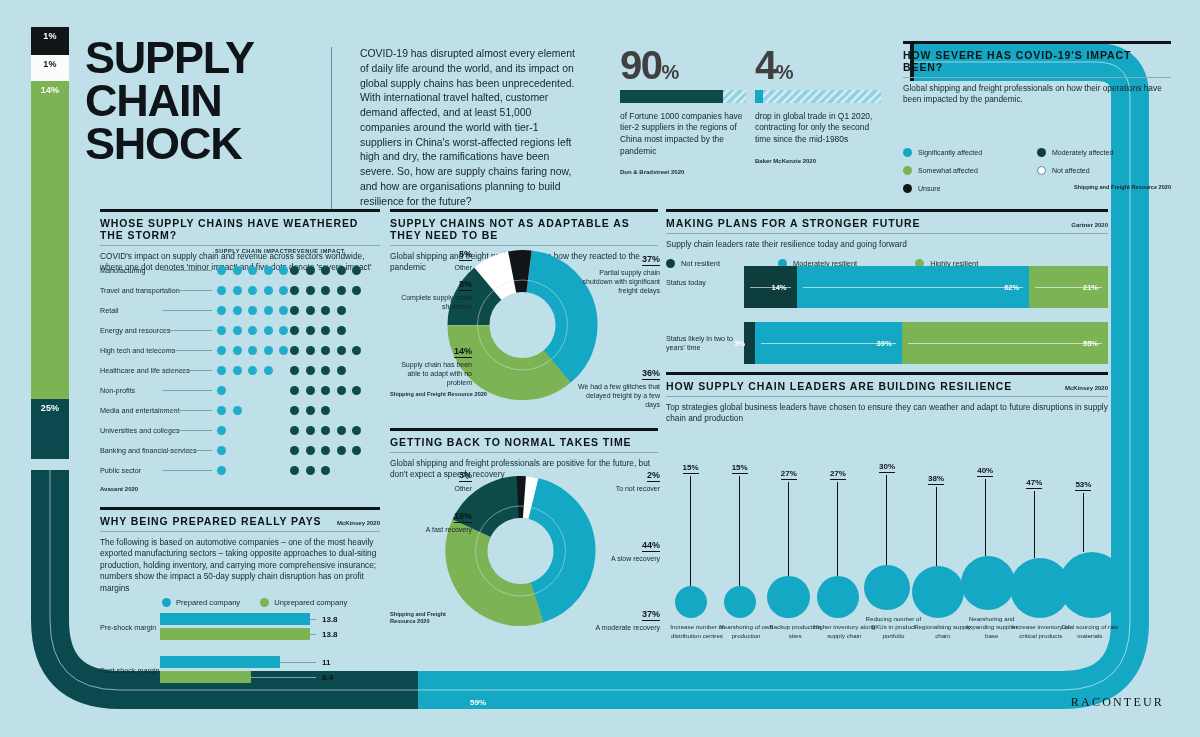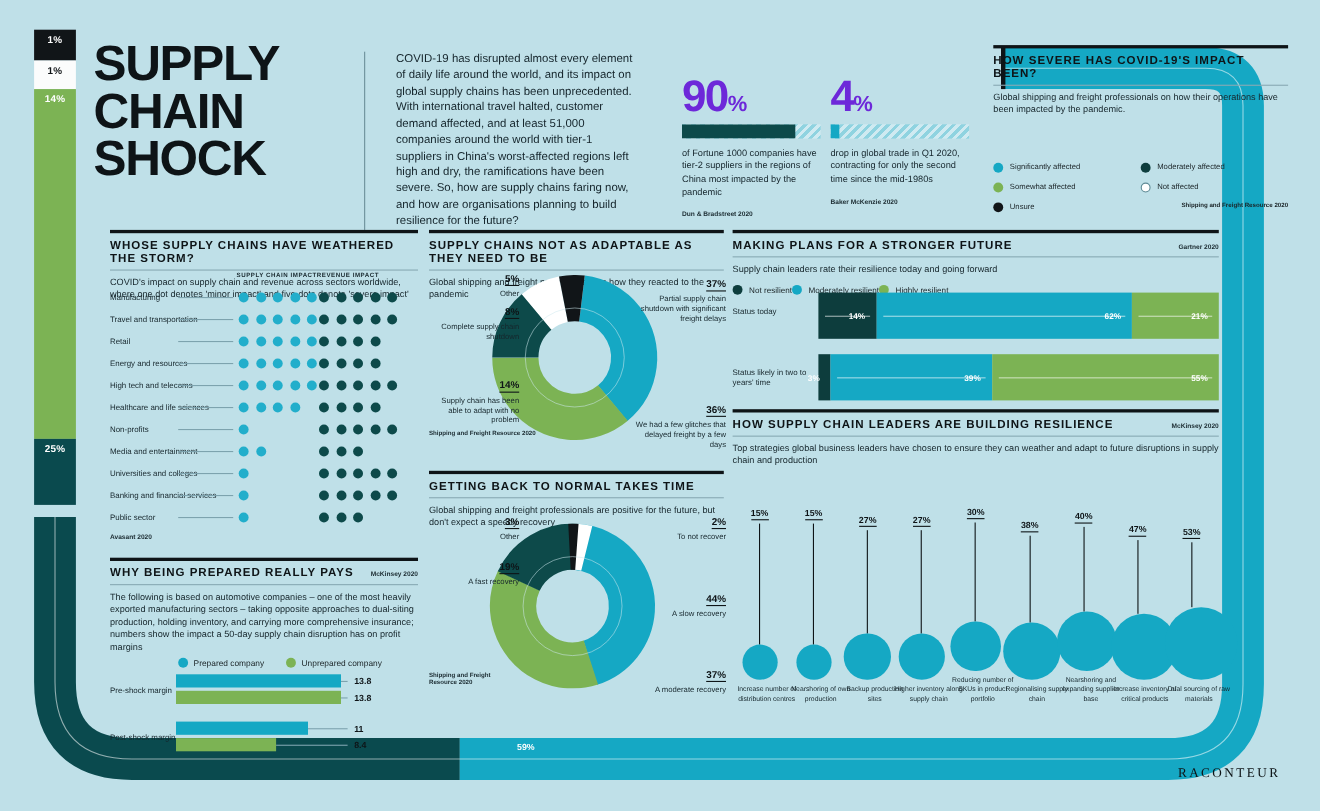--- a/index.html
+++ b/index.html
@@ -37,21 +37,21 @@
   .intro {
     position: absolute; left: 331px; top: 47px; width: 248px;
     font-size: 10.4px; line-height: 1.42; color: #14242b;
     border-left: 1px solid #6c8f99; padding-left: 28px;
   }
 
   
   .bigstat { position: absolute; top: 47px; width: 126px; }
   .bigstat.s1 { left: 620px; }
   .bigstat.s2 { left: 755px; }
-  .bigstat .num { font-size: 40px; font-weight: bold; letter-spacing: -1.5px; line-height: .92; color: #6d28d9; margin-top: 23px; }
+  .bigstat .num { font-size: 40px; font-weight: bold; letter-spacing: -1.5px; line-height: .92; color: #404040; }
   .bigstat .num i { font-size: 20px; font-style: normal; letter-spacing: -.5px; }
   .bigstat .bar { height: 13px; margin-top: 6px; position: relative; overflow: hidden;
       background: repeating-linear-gradient(135deg, #8fd3e0 0 3px, #cfeaf1 3px 6px); }
   .bigstat .bar .fill { position: absolute; left: 0; top: 0; height: 100%; }
   .bigstat .desc { font-size: 8.4px; line-height: 1.38; margin-top: 8px; color: #14242b; }
   .bigstat .src { font-size: 6px; font-weight: bold; margin-top: 12px; color: #1a2a30; }
 
   
   .panel { position: absolute; }
   .rule { height: 3px; background: #0e1417; }
@@ -120,21 +120,21 @@
 
 <div class="page">
 
   <svg class="pipe-svg" viewBox="0 0 1200 737">
     <path d="M50 470 L50 620 Q50 690 120 690 L418 690" fill="none" stroke="#0a4a4e" stroke-width="38"></path>
     <path d="M418 690 L1062 690 Q1130 690 1130 622 L1130 96 Q1130 62 1096 62 L910 62" fill="none" stroke="#15a8c4" stroke-width="38"></path>
     <path d="M50 470 L50 620 Q50 690 120 690 L418 690" fill="none" stroke="#ffffff" stroke-width="1" opacity=".55"></path>
     <path d="M418 690 L1062 690 Q1130 690 1130 622 L1130 96 Q1130 62 1096 62 L910 62" fill="none" stroke="#ffffff" stroke-width="1" opacity=".55"></path>
     <rect x="910" y="43" width="4" height="38" fill="#0e1417"></rect>
   </svg>
-  <div class="pipe-pct" style="left:470px; top:675px;">59%</div>
+  <div class="pipe-pct" style="left:470px; top:698px;">59%</div>
 
   <div class="leftstack">
     <div class="lseg lseg-black">
       <span>1%</span>
     </div>
     <div class="lseg lseg-white">
       <span>1%</span>
     </div>
     <div class="lseg lseg-green">
       <span>14%</span>
@@ -518,21 +518,21 @@
 
   <div class="panel" style="left:666px; top:209px; width:442px;">
     <div class="rule"></div>
     <div style="display:flex;justify-content:space-between;align-items:flex-end">
       <div class="ptitle">MAKING PLANS FOR A STRONGER FUTURE</div>
       <div class="psrc" style="padding-bottom:1px">Gartner 2020</div>
     </div>
     <div class="thin" style="margin-top:4px;padding-top:5px;">
       <div class="pdesc">Supply chain leaders rate their resilience today and going forward</div>
     </div>
-    <div style="display:flex;margin-top:9px">
+    <div style="display:flex;gap:58px;margin-top:9px">
       <div style="display:flex;align-items:center;gap:6px;font-size:7.4px">
         <span class="legdot" style="background:#0d3d3d"></span>
         <span>Not resilient</span>
       </div>
       <div style="display:flex;align-items:center;gap:6px;font-size:7.4px">
         <span class="legdot" style="background:#15a8c4"></span>
         <span>Moderately resilient</span>
       </div>
       <div style="display:flex;align-items:center;gap:6px;font-size:7.4px">
         <span class="legdot" style="background:#7cb354"></span>

